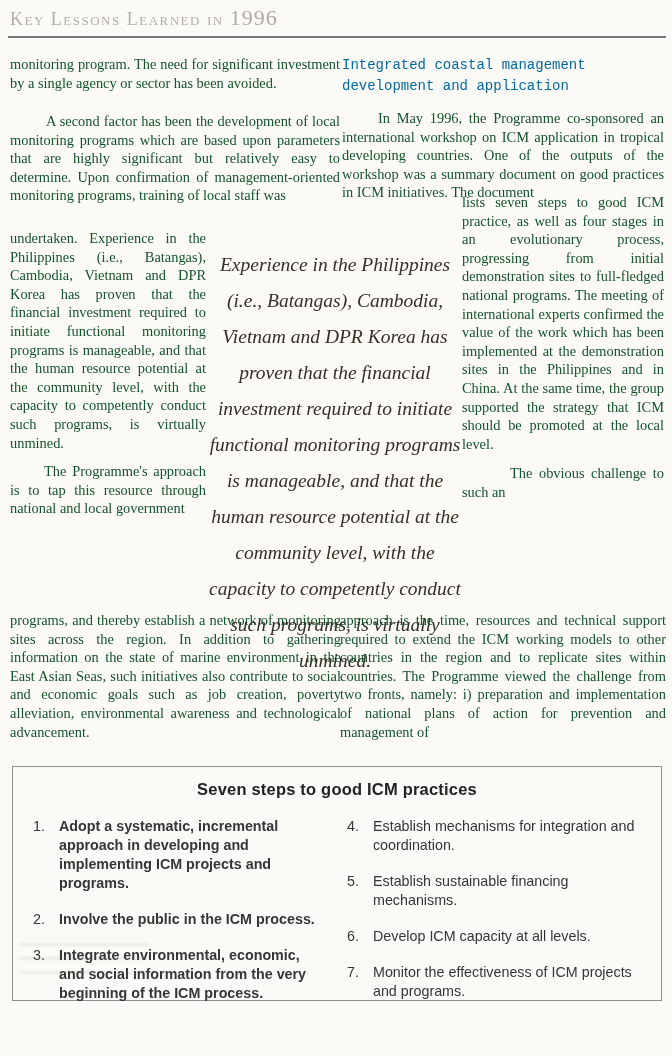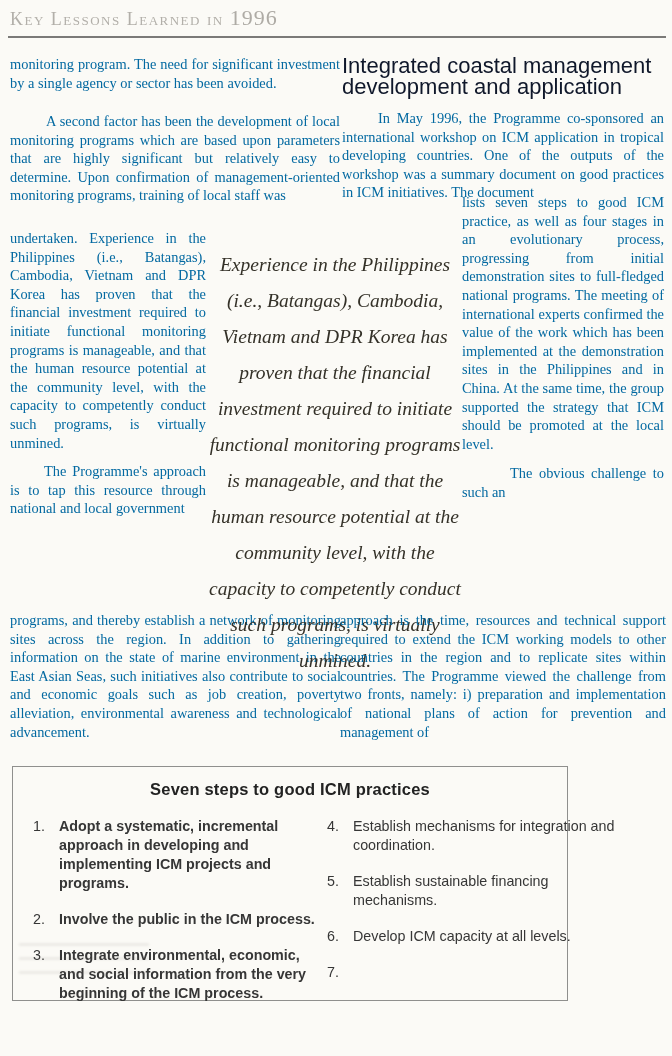--- a/index.html
+++ b/index.html
@@ -28,53 +28,53 @@
   }
   .header-rule{
     position:absolute;left:8px;top:36px;width:658px;height:2px;
     background:#7b7a78;
   }
   
   .serif-body{
     font-family:"Liberation Serif",serif;
     font-size:14.4px;
     line-height:18.6px;
-    color:#0369a1;
+    color:#14532d;
     text-align:justify;
   }
   .indent{text-indent:36px;}
   .block{position:absolute;}
   #left-para1{left:10px;top:55px;width:330px;}
   #left-para2{left:10px;top:112px;width:330px;}
   #left-narrow{left:10px;top:229px;width:196px;}
   #left-narrow .p2{margin-top:10px;text-indent:34px;}
   #left-para3{left:10px;top:611px;width:331px;}
   #pull-quote{
     left:208px;top:247px;width:254px;
     font-family:"Liberation Serif",serif;
     font-style:italic;
     font-size:19.5px;
     line-height:36px;
     color:#343128;
     text-align:center;
   }
   #right-heading{
     left:342px;top:55px;width:322px;
-    font-family:Liberation Sans, sans-serif;
-    font-size:22px;
+    font-family:Liberation Mono, monospace;
+    font-size:14px;
     line-height:21px;
-    color:#0f172a;
+    color:#0369a1;
   }
   #right-para1{left:342px;top:109px;width:322px;}
   #right-narrow{left:462px;top:193px;width:202px;}
   #right-narrow .p2{margin-top:11px;text-indent:48px;}
   #right-para2{left:340px;top:611px;width:326px;}
   
   #steps-box{
-    position:absolute;left:12px;top:766px;width:556px;height:235px;
+    position:absolute;left:12px;top:766px;width:650px;height:235px;
     border:1px solid #8f8f8d;
     box-sizing:border-box;
     background:#fbfaf6;
     font-family:"Liberation Sans",sans-serif;
   }
   #steps-box .box-title{
     margin-top:13px;
     text-align:center;
     font-size:16.5px;
     font-weight:bold;
@@ -176,20 +176,21 @@
         <div class="step-item">
           <span class="num">5.</span>
           <span class="txt">Establish sustainable financing mechanisms.</span>
         </div>
         <div class="step-item">
           <span class="num">6.</span>
           <span class="txt">Develop ICM capacity at all levels.</span>
         </div>
         <div class="step-item">
           <span class="num">7.</span>
+          <span class="txt">Monitor the effectiveness of ICM projects and programs.</span>
         </div>
       </div>
     </div>
     <div id="bleed-artifact"></div>
   </div>
 
   <div id="page-number">14</div>
 
 </div>
 

